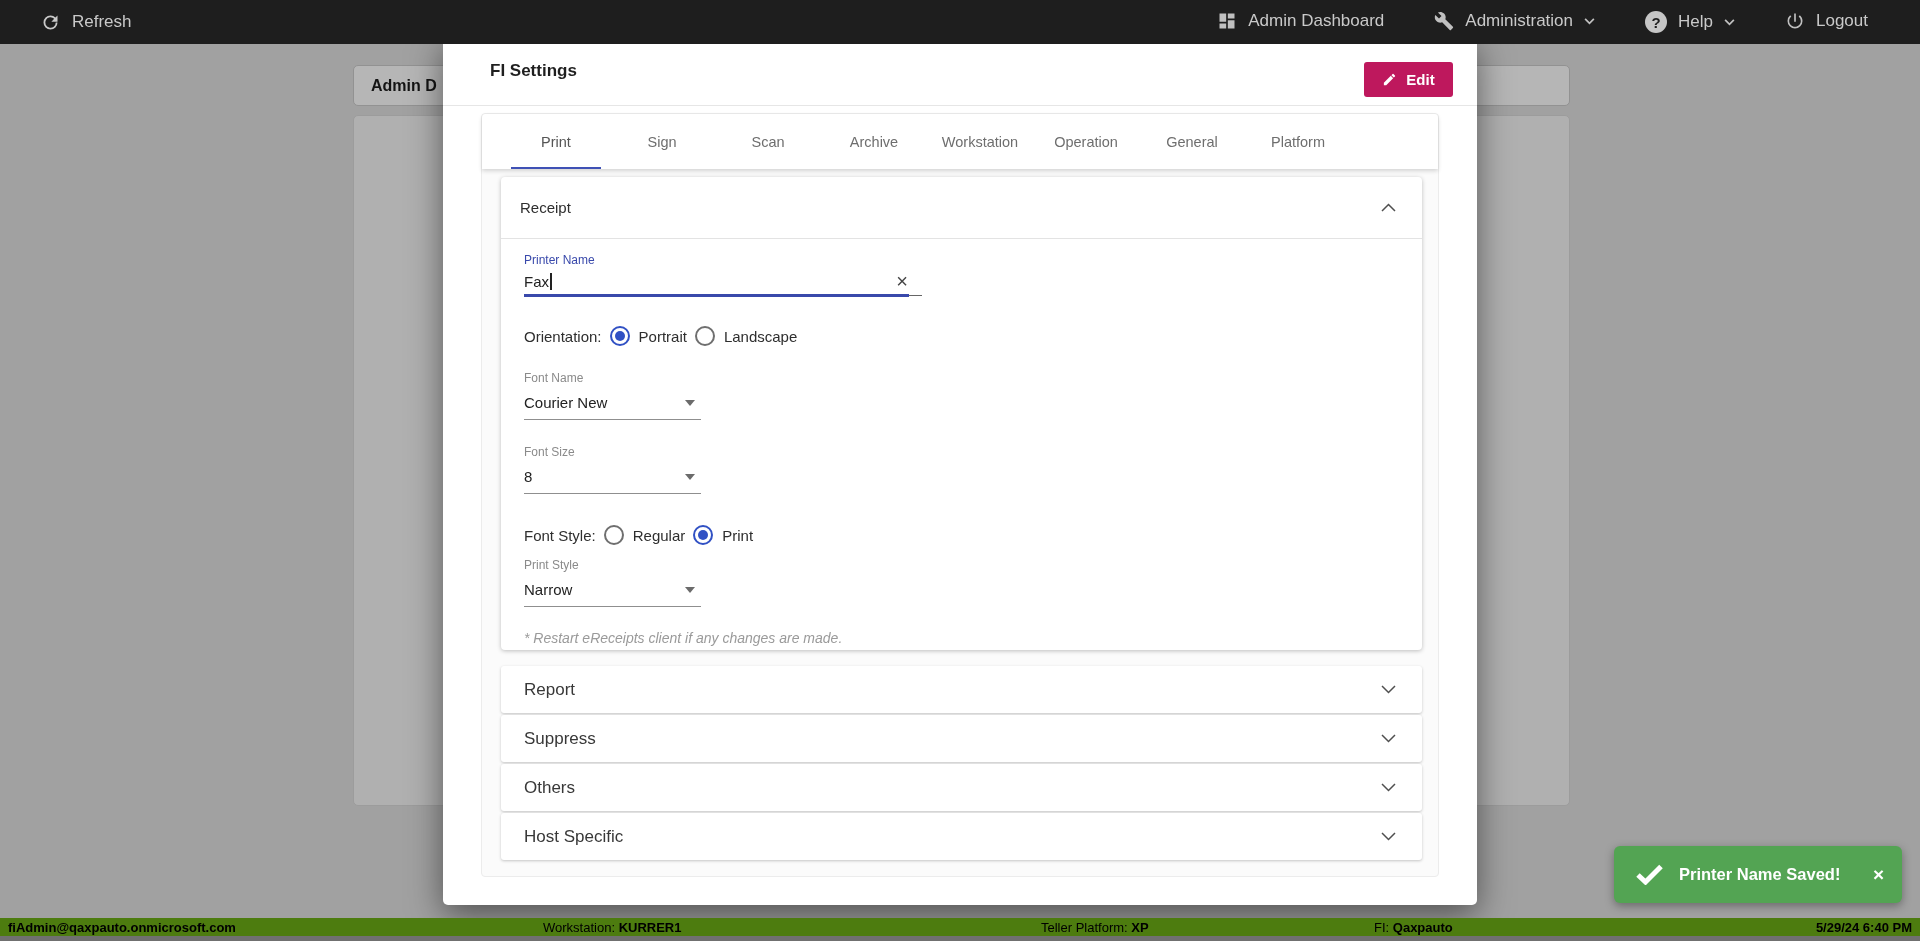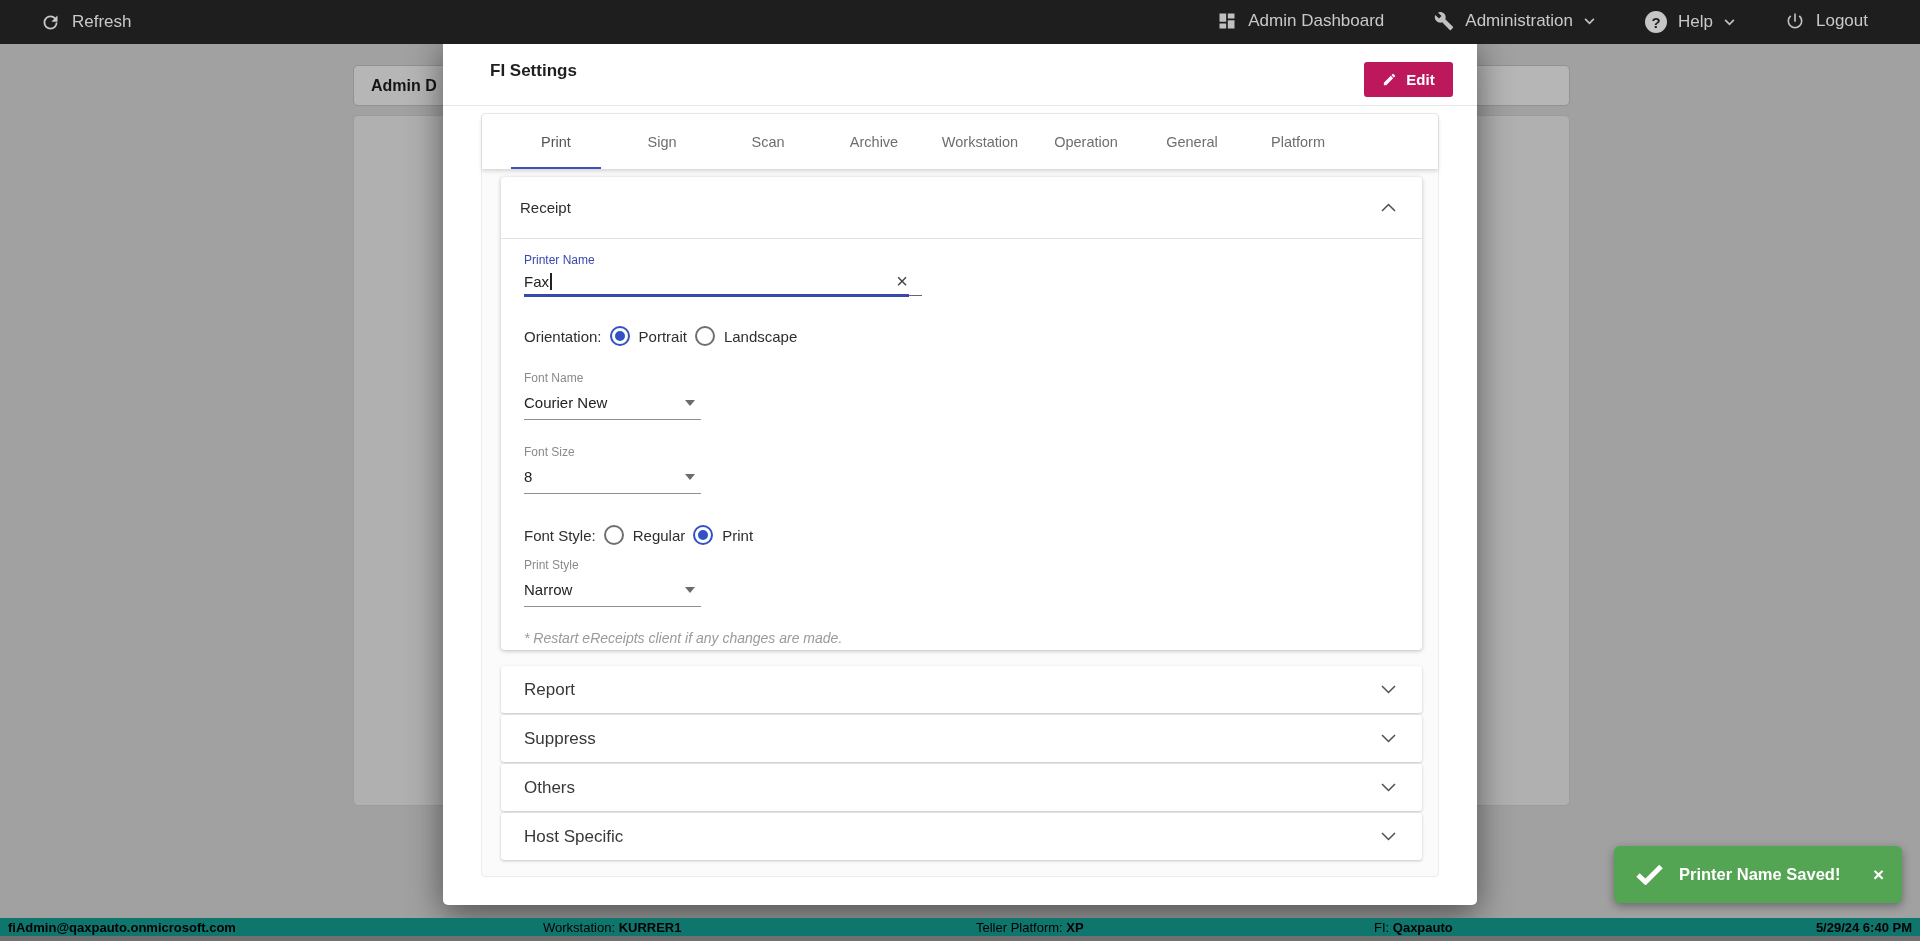--- a/index.html
+++ b/index.html
@@ -78,26 +78,26 @@
     box-shadow:0 1px 3px rgba(0,0,0,.22);display:flex;align-items:center;
     padding:0 26px 0 23px;box-sizing:border-box;font-size:17px;color:#383838;cursor:pointer}
   .acc .chev-wrap,.receipt-head .chev-wrap{margin-left:auto;display:flex;align-items:center}
   
   .toast{position:absolute;right:18px;bottom:38px;width:288px;height:57px;background:#53a453;
     border-radius:6px;box-shadow:0 3px 10px rgba(0,0,0,.35);display:flex;align-items:center;
     color:#fff;padding:0 18px 0 22px;box-sizing:border-box;z-index:50}
   .toast-msg{margin-left:16px;font-size:16.5px;font-weight:bold}
   .toast-close{margin-left:auto;font-size:19px;font-weight:bold;cursor:pointer;line-height:19px}
   
-  .footer{position:absolute;left:0;right:0;bottom:0;height:23px;background:#0f766e;
+  .footer{position:absolute;left:0;right:0;bottom:0;height:23px;background:#4d7c0f;
     border-bottom:5px solid #707070;box-sizing:border-box;font-size:13px;color:#000;z-index:40}
   .footer .seg{position:absolute;top:2px;white-space:nowrap}
   .fs-user{left:8px;font-weight:bold}
   .fs-ws{left:543px}
-  .fs-tp{left:976px}
+  .fs-tp{left:1041px}
   .fs-fi{left:1374px}
   .fs-dt{right:8px;font-weight:bold}
 </style>
 </head>
 <body>
 
 <header class="topbar">
   <div class="tb-left">
     <div class="tb-item">
       <svg width="21" height="21" viewBox="0 0 24 24">

